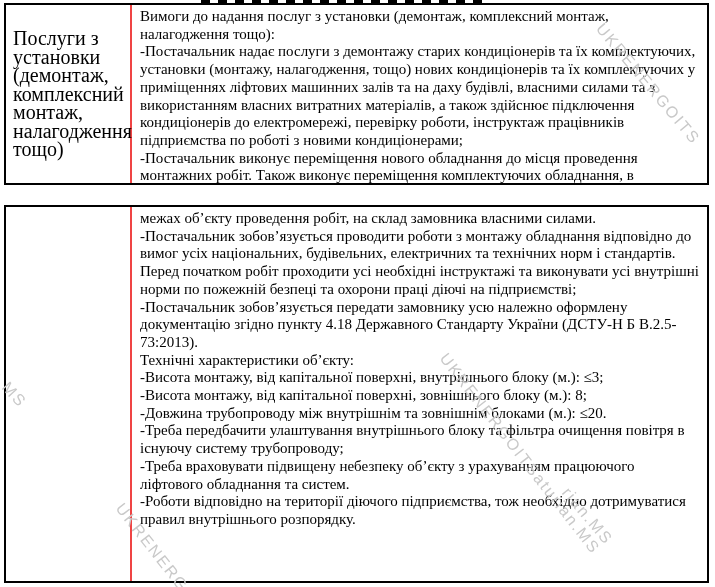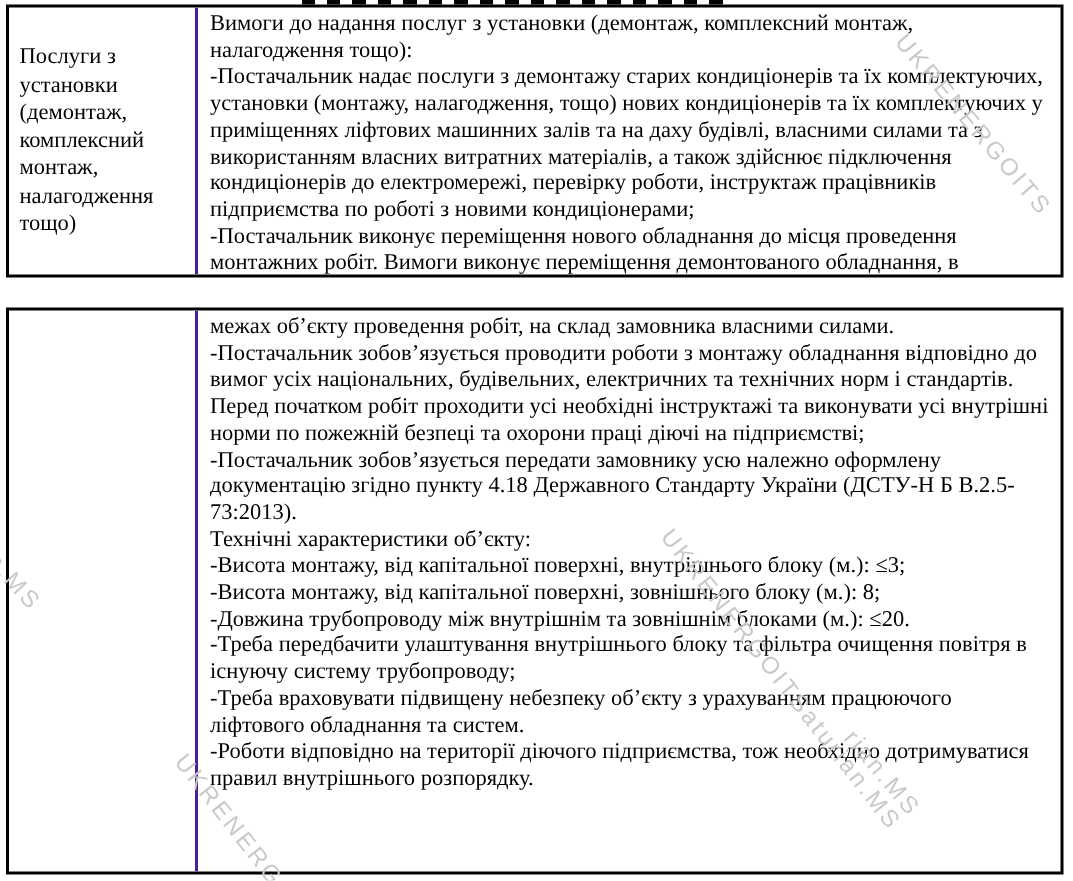--- a/index.html
+++ b/index.html
@@ -8,22 +8,22 @@
     background:#ffffff;color:#000000;
     font-family:"Liberation Serif","DejaVu Serif",serif;
   }
   .doc-table{
     position:absolute;left:4px;width:705px;box-sizing:border-box;
     border:2px solid #000;display:flex;overflow:hidden;background:transparent;
   }
   .table-top{top:3px;height:182px;}
   .table-bottom{top:205px;height:378px;}
   .cell-left{
-    width:126px;flex:0 0 126px;box-sizing:border-box;border-right:2px solid #4c1d95;
-    padding:24px 5px 0 7px;font-size:15px;line-height:18.5px;
+    width:126px;flex:0 0 126px;box-sizing:border-box;border-right:2px solid #ef4444;
+    padding:24px 5px 0 7px;font-size:20px;line-height:18.5px;
   }
   .table-bottom .cell-left{padding-top:2px;}
   .cell-right{
     flex:1;box-sizing:border-box;padding:3px 6px 0 8px;
     font-size:15px;line-height:17.7px;overflow:hidden;
   }
   .para{margin:0;}
   .para.bold{font-weight:normal;}
   
   .top-sliver{
@@ -47,21 +47,21 @@
 
 <div class="top-sliver"></div>
 
 <table-like class="doc-table table-top" style="display:flex">
   <div class="cell-left">
     <span>Послуги з установки (демонтаж, комплексний монтаж, налагодження тощо)</span>
   </div>
   <div class="cell-right">
       <div class="para bold">Вимоги до надання послуг з установки (демонтаж, комплексний монтаж, налагодження тощо):</div>
       <div class="para">-Постачальник надає послуги з демонтажу старих кондиціонерів та їх комплектуючих, установки (монтажу, налагодження, тощо) нових кондиціонерів та їх комплектуючих у приміщеннях ліфтових машинних залів та на даху будівлі, власними силами та з використанням власних витратних матеріалів, а також здійснює підключення кондиціонерів до електромережі, перевірку роботи, інструктаж працівників підприємства по роботі з новими кондиціонерами;</div>
-      <div class="para">-Постачальник виконує переміщення нового обладнання до місця проведення монтажних робіт. Вимоги виконує переміщення демонтованого обладнання, в</div>
+      <div class="para">-Постачальник виконує переміщення нового обладнання до місця проведення монтажних робіт. Також виконує переміщення комплектуючих обладнання, в</div>
     </div>
 </table-like>
 
 <table-like class="doc-table table-bottom" style="display:flex">
   <div class="cell-left">
     <span></span>
   </div>
   <div class="cell-right">
       <div class="para">межах об’єкту проведення робіт, на склад замовника власними силами.</div>
       <div class="para">-Постачальник зобов’язується проводити роботи з монтажу обладнання відповідно до вимог усіх національних, будівельних, електричних та технічних норм і стандартів. Перед початком робіт проходити усі необхідні інструктажі та виконувати усі внутрішні норми по пожежній безпеці та охорони праці діючі на підприємстві;</div>

